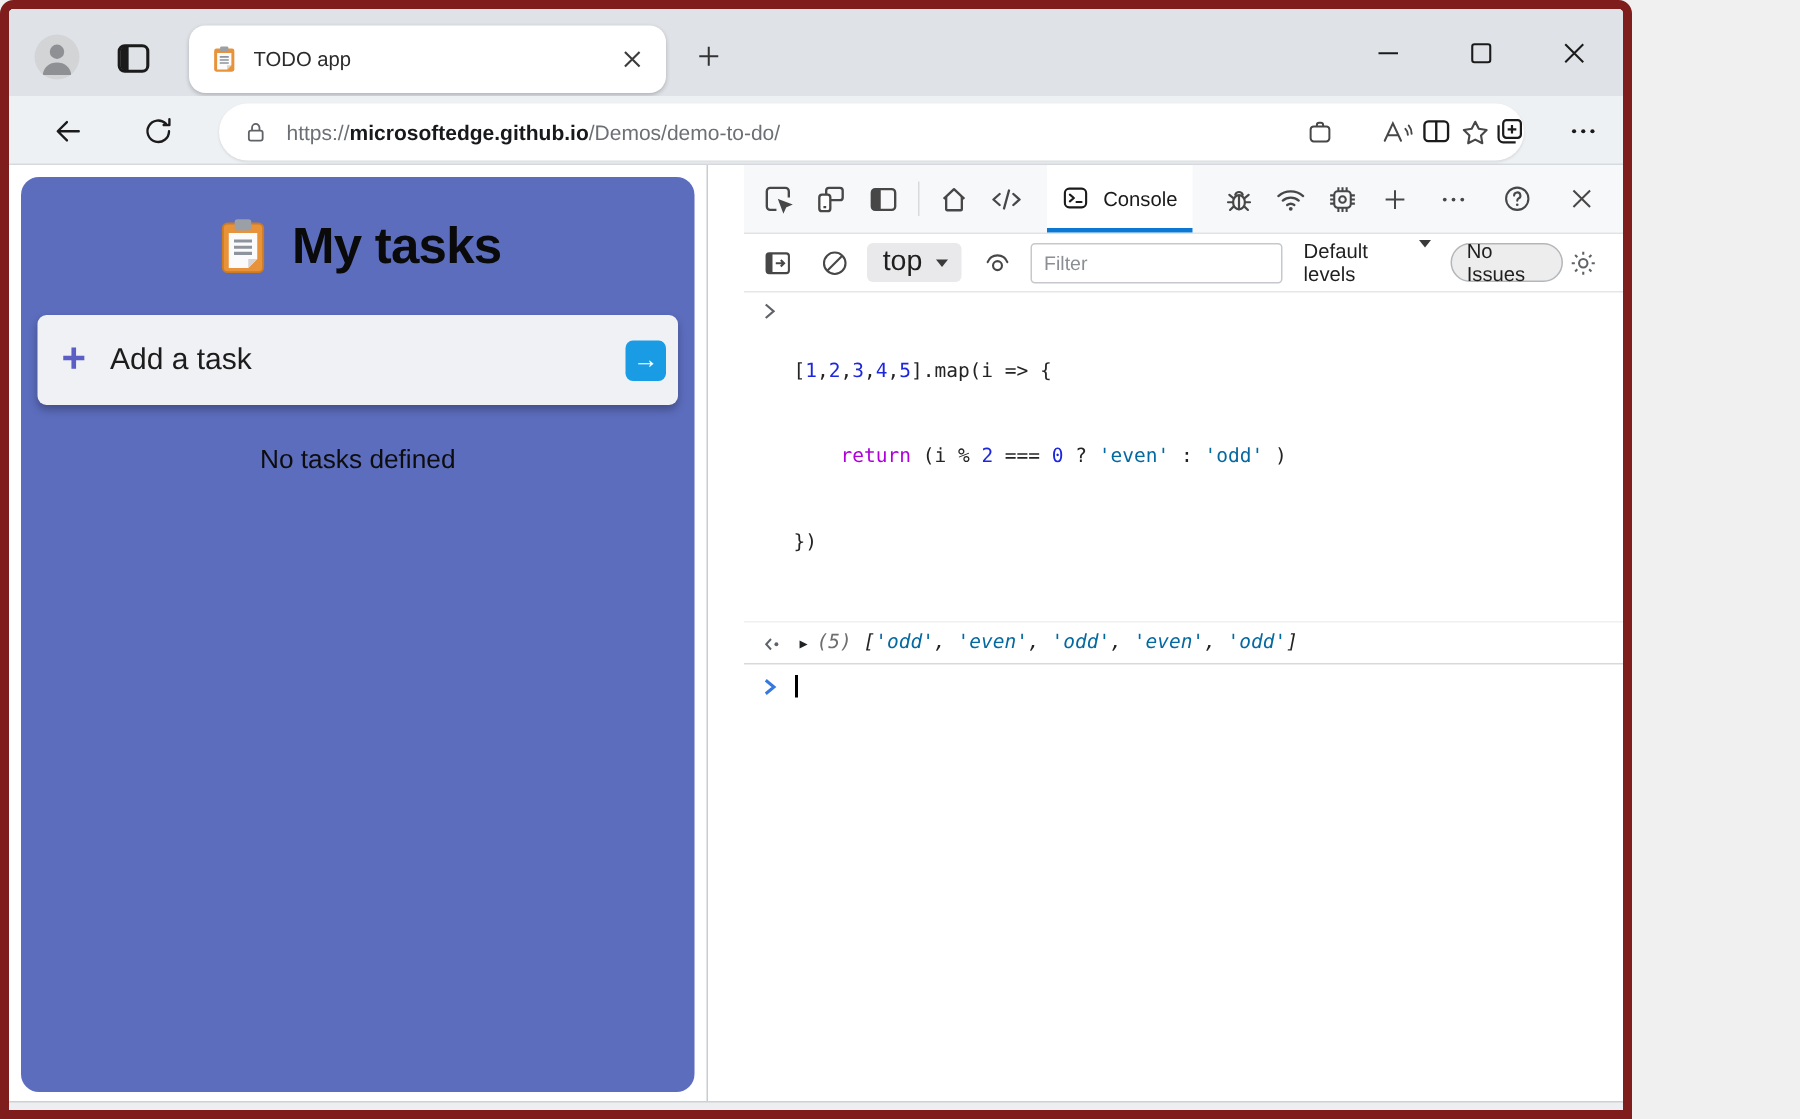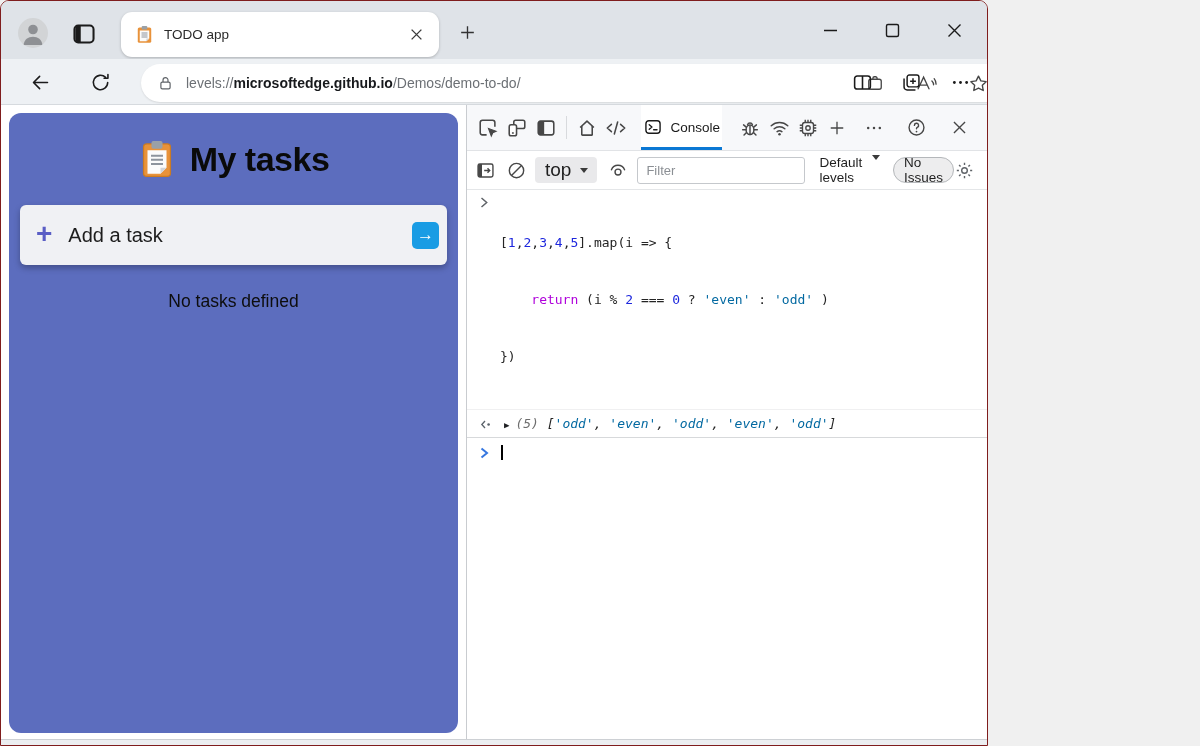--- a/index.html
+++ b/index.html
@@ -1,19 +1,19 @@
 <!DOCTYPE html>
 <html><head>
 <meta charset="utf-8">
 <style>
   * { box-sizing: border-box; }
   body { margin:0; background:#f0f0f0; font-family:"Liberation Sans", sans-serif; }
   .window{
-    position:relative; width:988px; height:746px; background:#fff;
-    border:1px solid #7f1d1d; border-radius:9px 9px 0 0; overflow:hidden;
+    position:relative; width:1088px; height:746px; background:#fff;
+    border:6px solid #7f1d1d; border-radius:9px 9px 0 0; overflow:hidden;
   }
   
   .tabstrip{position:absolute;left:0;top:0;right:0;height:58px;background:#dfe3e8;}
   .avatar{position:absolute;left:17px;top:17px;width:30px;height:30px;border-radius:50%;background:#d2d4d6;overflow:hidden;}
   .tab-actions{position:absolute;left:70px;top:20px;width:26px;height:26px;}
   .tab{position:absolute;left:120px;top:11px;width:318px;height:45px;background:#fff;border-radius:11px;
        box-shadow:0 1px 3px rgba(0,0,0,.22);display:flex;align-items:center;padding:0 12px 0 14px;}
   .tab-title{flex:1;font-size:13.5px;color:#2b2b2b;margin-left:10px;white-space:nowrap;overflow:hidden;}
   .tab-close{width:22px;height:22px;display:flex;align-items:center;justify-content:center;border-radius:4px;}
   .newtab{position:absolute;left:452px;top:17px;width:28px;height:28px;display:flex;align-items:center;justify-content:center;}
@@ -36,21 +36,21 @@
   .todo-title{font-size:34px;font-weight:700;color:#0a0a0a;letter-spacing:-.5px;}
   .addbar{margin:26px 11px 0 11px;height:60px;background:#f0f1f4;border-radius:6px;
           box-shadow:0 3px 6px rgba(0,0,0,.28);display:flex;align-items:center;padding:0 8px 0 16px;}
   .add-plus{font-size:28px;font-weight:700;color:#5a5ec5;line-height:1;margin-top:-3px;}
   .add-input{flex:1;border:none;outline:none;background:transparent;font-size:20px;color:#1c1c1c;margin-left:14px;font-family:"Liberation Sans",sans-serif;}
   .add-input::placeholder{color:#1c1c1c;opacity:1;}
   .add-submit{width:27px;height:27px;border:none;border-radius:5px;background:#199ce4;color:#fff;font-size:17px;font-weight:700;
               display:flex;align-items:center;justify-content:center;line-height:1;padding:0 0 2px 0;}
   .empty-state{text-align:center;margin-top:26px;font-size:17.5px;color:#0d0d0d;}
   
-  .devtools{position:absolute;left:465px;top:104px;right:0;bottom:6px;background:#fff;border-left:1px solid #c9ccd0;}
+  .devtools{position:absolute;left:465px;top:104px;right:0;bottom:6px;background:#fff;border-left:1px solid #c9ccd0;padding-left:24px;}
   .dt-tabbar{display:flex;align-items:stretch;height:46px;background:#f7f8fa;border-bottom:1px solid #e1e3e6;padding-left:6px;}
   .dt-ibtn{width:43px;display:flex;align-items:center;justify-content:center;}
   .dt-sep{width:1px;background:#d8dadd;margin:11px 6px;}
   .dt-tab{margin-left:10px;width:120px;background:#fff;display:flex;align-items:center;justify-content:center;gap:8px;
           border-bottom:3px solid #0b78d4;padding-top:2px;}
   .dt-tab-label{font-size:13.5px;color:#1a1a1a;}
   .dt-right{margin-left:auto;display:flex;padding-right:6px;}
   
   .con-toolbar{display:flex;align-items:center;height:39px;border-bottom:1px solid #e4e6e8;padding-left:8px;}
   .con-ibtn{width:32px;display:flex;align-items:center;justify-content:center;}
@@ -157,21 +157,21 @@
         </svg>
     </div>
 
     <div class="url-pill">
       <span class="ic">
         <svg width="17" height="19" viewBox="0 0 24 24" fill="none" stroke="#5f6368" stroke-width="1.7">
             <rect x="5.5" y="10" width="13" height="9.5" rx="2"></rect>
             <path d="M8.5 10V7.2a3.5 3.5 0 0 1 7 0V10"></path>
           </svg>
       </span>
-      <span class="url-text"><span>levels://</span><span class="url-host">microsoftedge.github.io</span><span>/Demos/demo-to-do/</span></span>
+      <span class="url-text"><span>https://</span><span class="url-host">microsoftedge.github.io</span><span>/Demos/demo-to-do/</span></span>
       <span class="pill-icons">
         <span class="ic">
           <svg width="20" height="20" viewBox="0 0 24 24" fill="none" stroke="#474747" stroke-width="1.6">
               <rect x="4.5" y="7.5" width="15" height="12" rx="2.5"></rect>
               <path d="M9.5 7.5V6.3A1.8 1.8 0 0 1 11.3 4.5h1.4a1.8 1.8 0 0 1 1.8 1.8v1.2"></path>
             </svg>
         </span>
         <span class="ic">
           <svg width="23" height="20" viewBox="0 0 26 24" fill="none" stroke="#474747" stroke-width="1.6">
               <path d="M3 19L9.5 5 16 19M5.3 14.5h8.4" stroke-linecap="round"></path>

